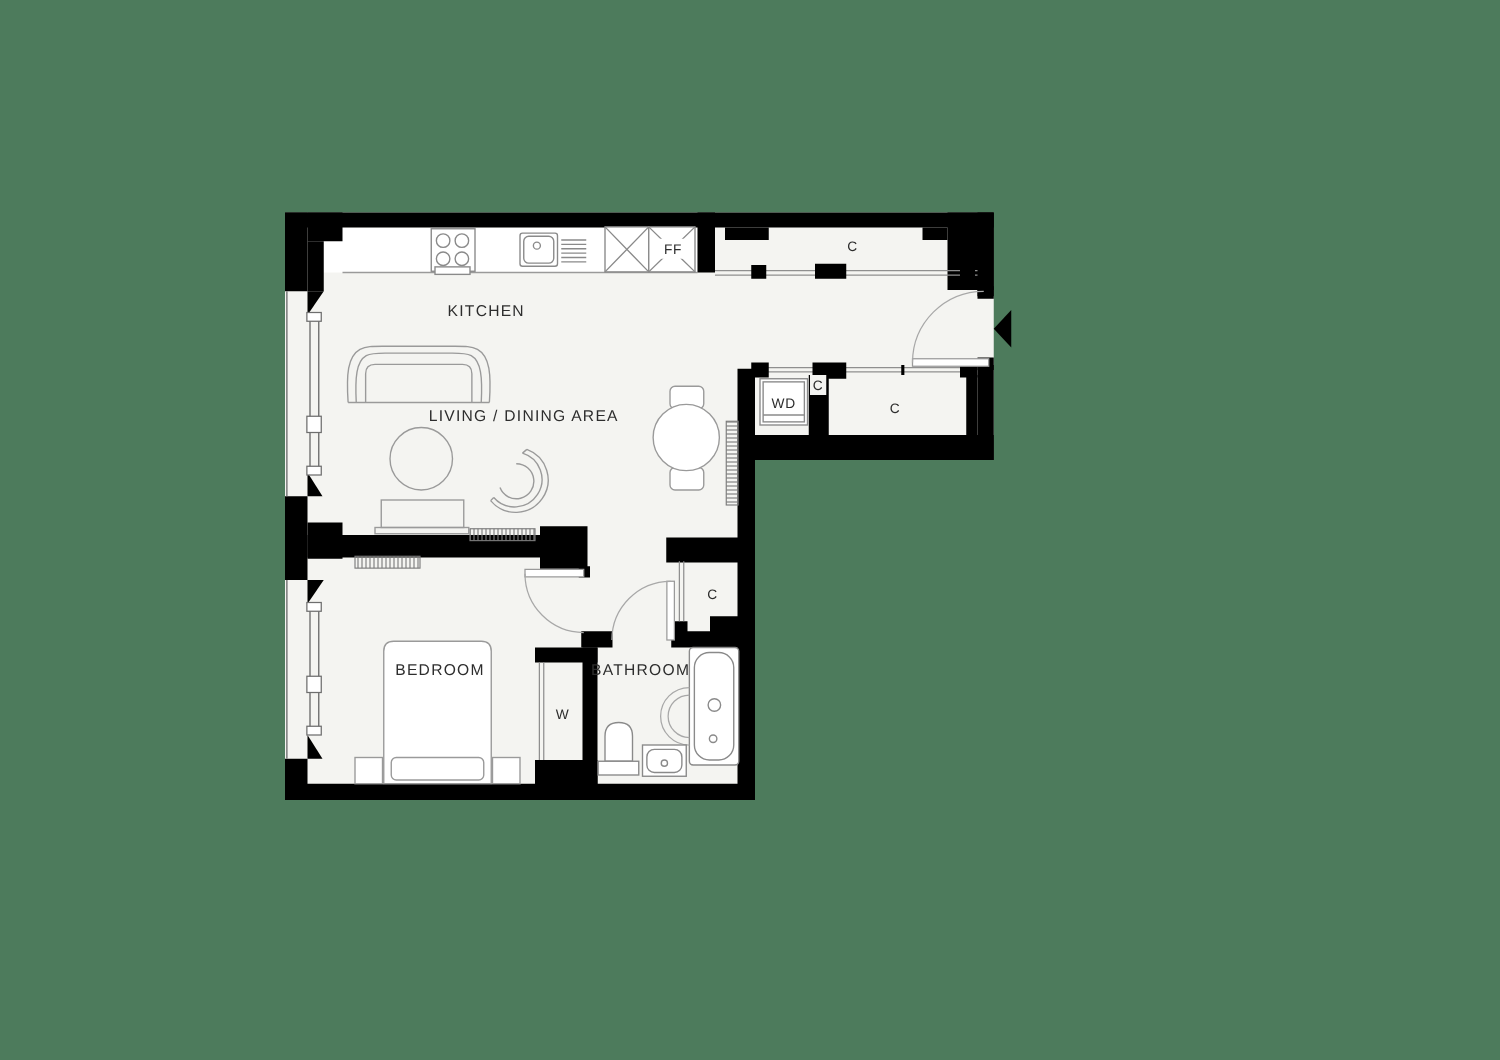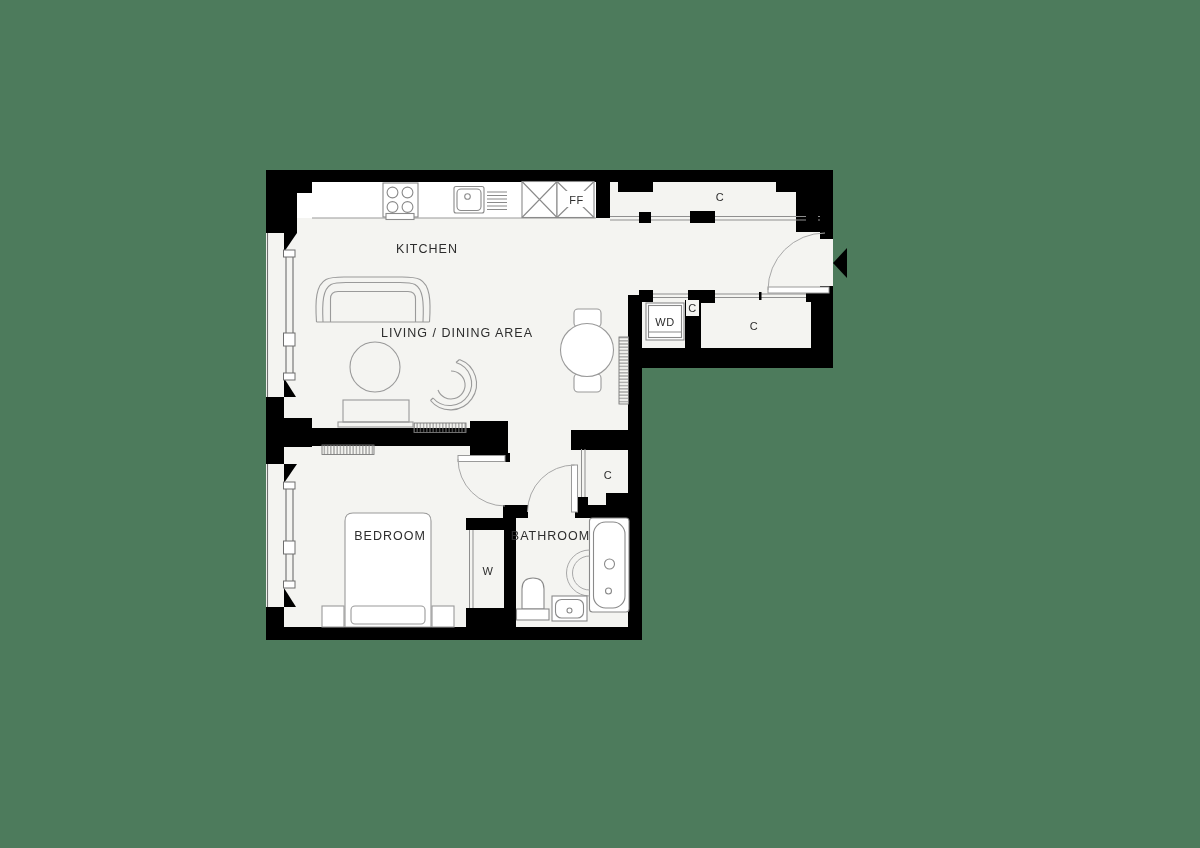--- a/index.html
+++ b/index.html
@@ -2,21 +2,21 @@
 <html style="--background: #4d7b5c; --floor: #f4f4f1; --wall: #000000; --furniture-line: #9a9a9a; --fixture-line: #8a8a8a; --label-text: #2d2d2d;"><head>
 <meta charset="utf-8">
 <style>
   html,body{margin:0;padding:0;}
   body{
     width:1200px;height:848px;
     background:var(--background,#4d7b5c);
     font-family:"Liberation Sans", sans-serif;
     overflow:hidden;
   }
-  #stage{width:1110px;height:848px;position:relative;margin-left:38px;}
+  #stage{width:1110px;height:848px;position:relative;}
   svg{display:block;}
   .wall{fill:var(--wall,#000);stroke:none;}
   .floor{fill:var(--floor,#f4f4f1);stroke:none;}
   .counter{fill:#ffffff;stroke:none;}
   .ln{fill:none;stroke:var(--furniture-line,#9a9a9a);stroke-width:1.1;}
   .lnf{fill:#ffffff;stroke:var(--furniture-line,#9a9a9a);stroke-width:1.1;}
   .fx{fill:#ffffff;stroke:var(--fixture-line,#8a8a8a);stroke-width:1.1;}
   .fxl{fill:none;stroke:var(--fixture-line,#8a8a8a);stroke-width:1.1;}
   .win{fill:none;stroke:#6e6e6e;stroke-width:1.1;}
   .wincap{fill:#ffffff;stroke:#6e6e6e;stroke-width:1;}

